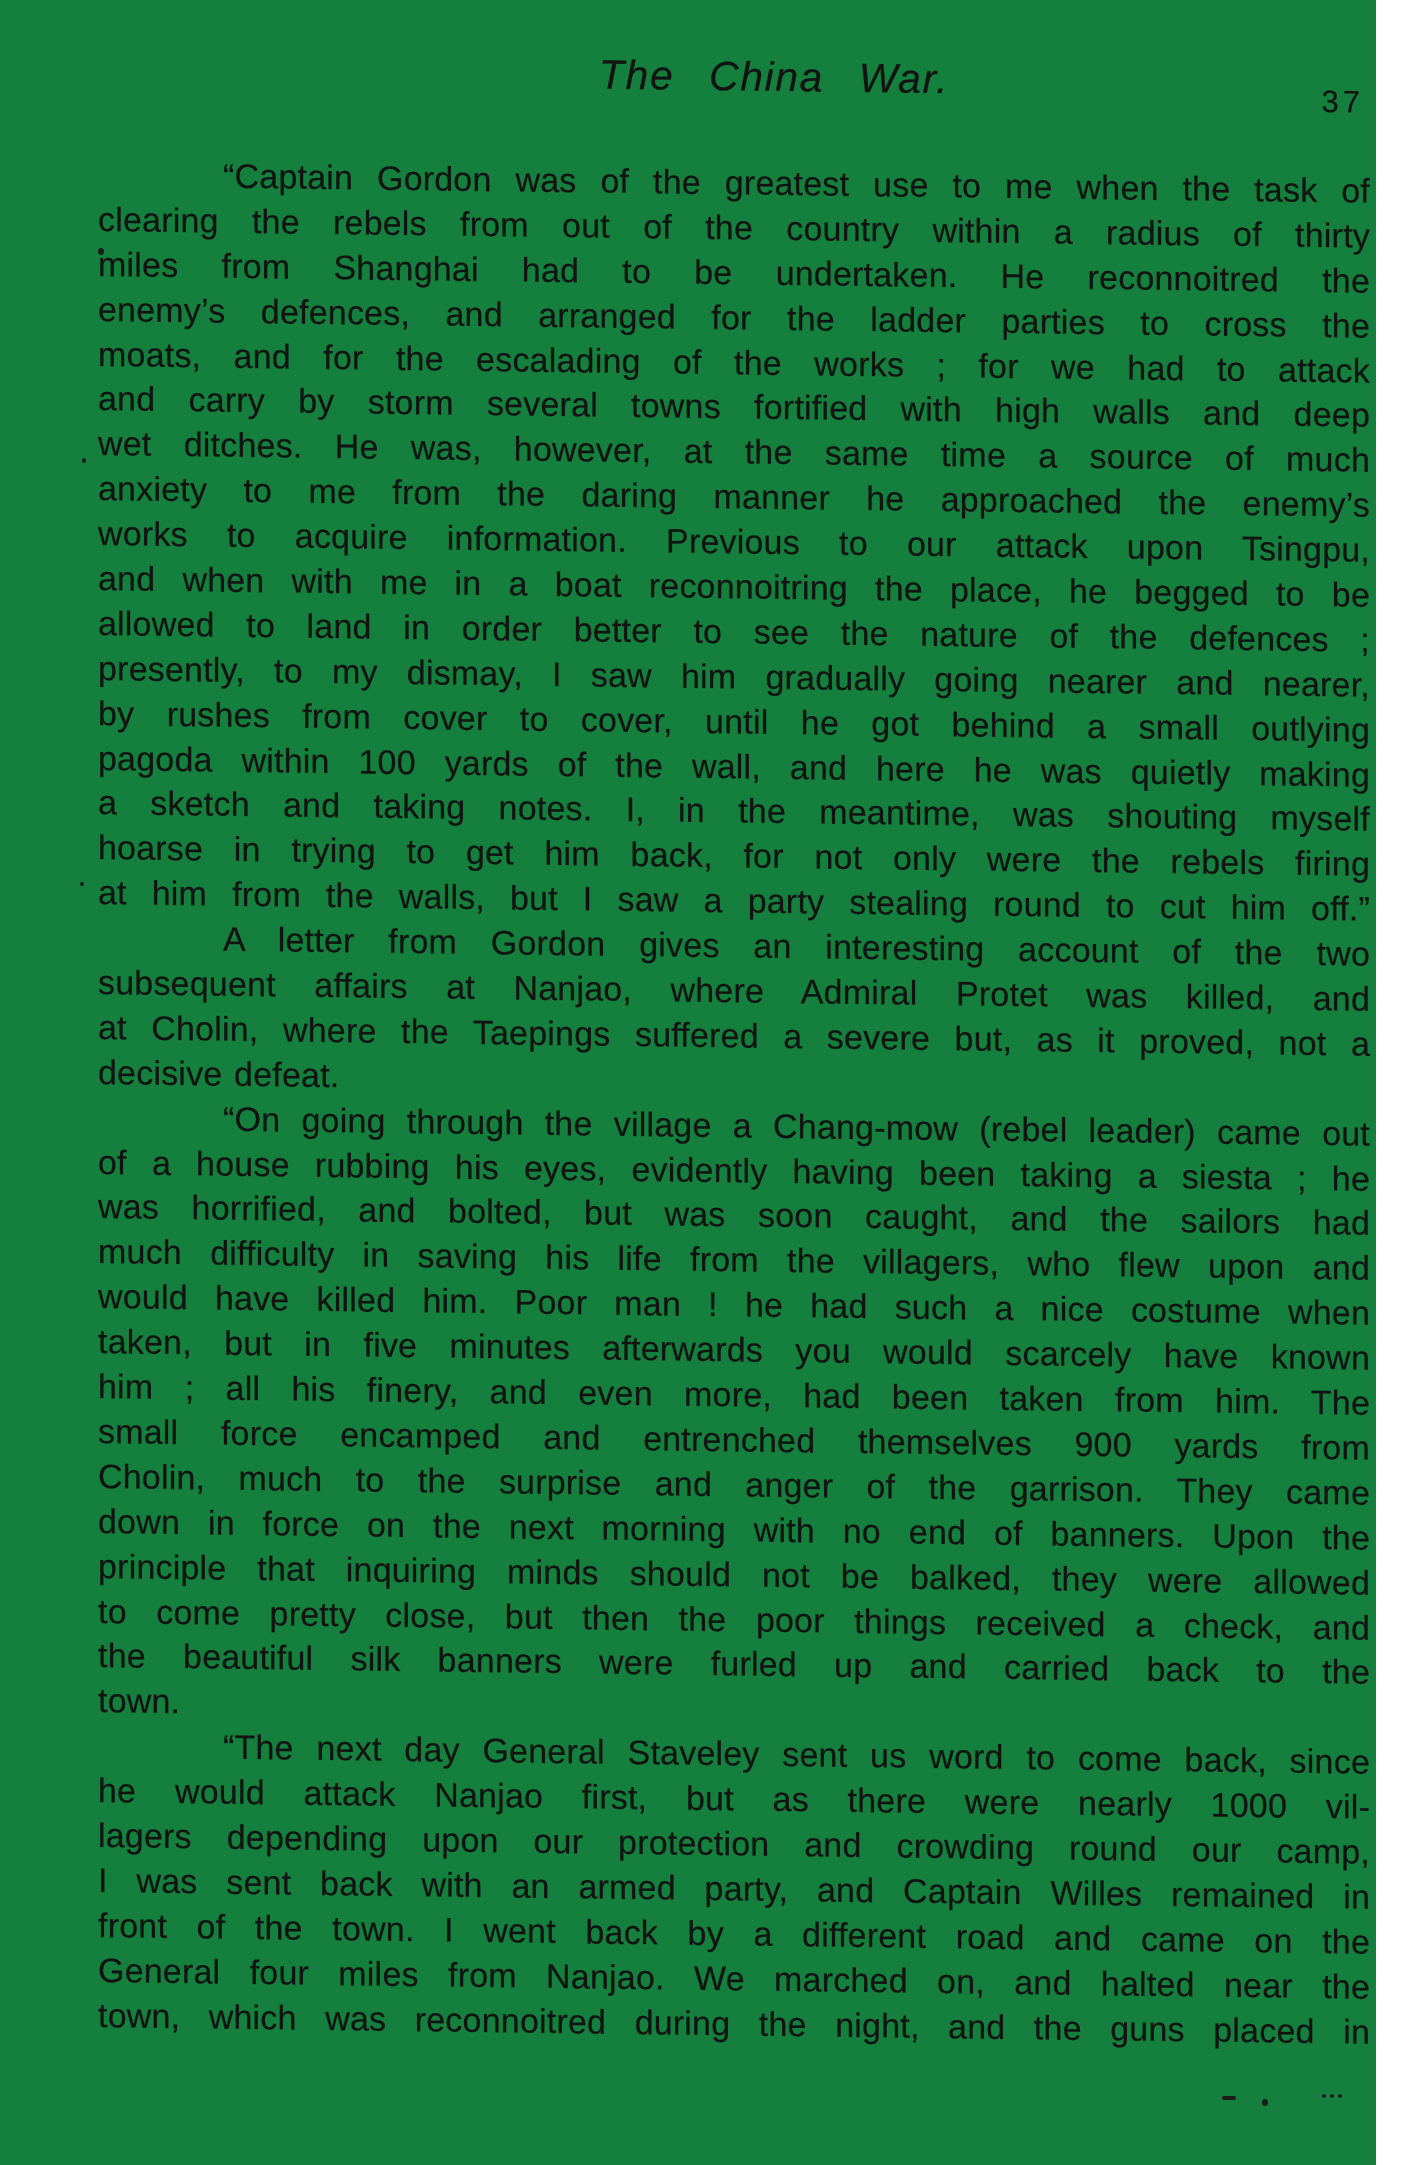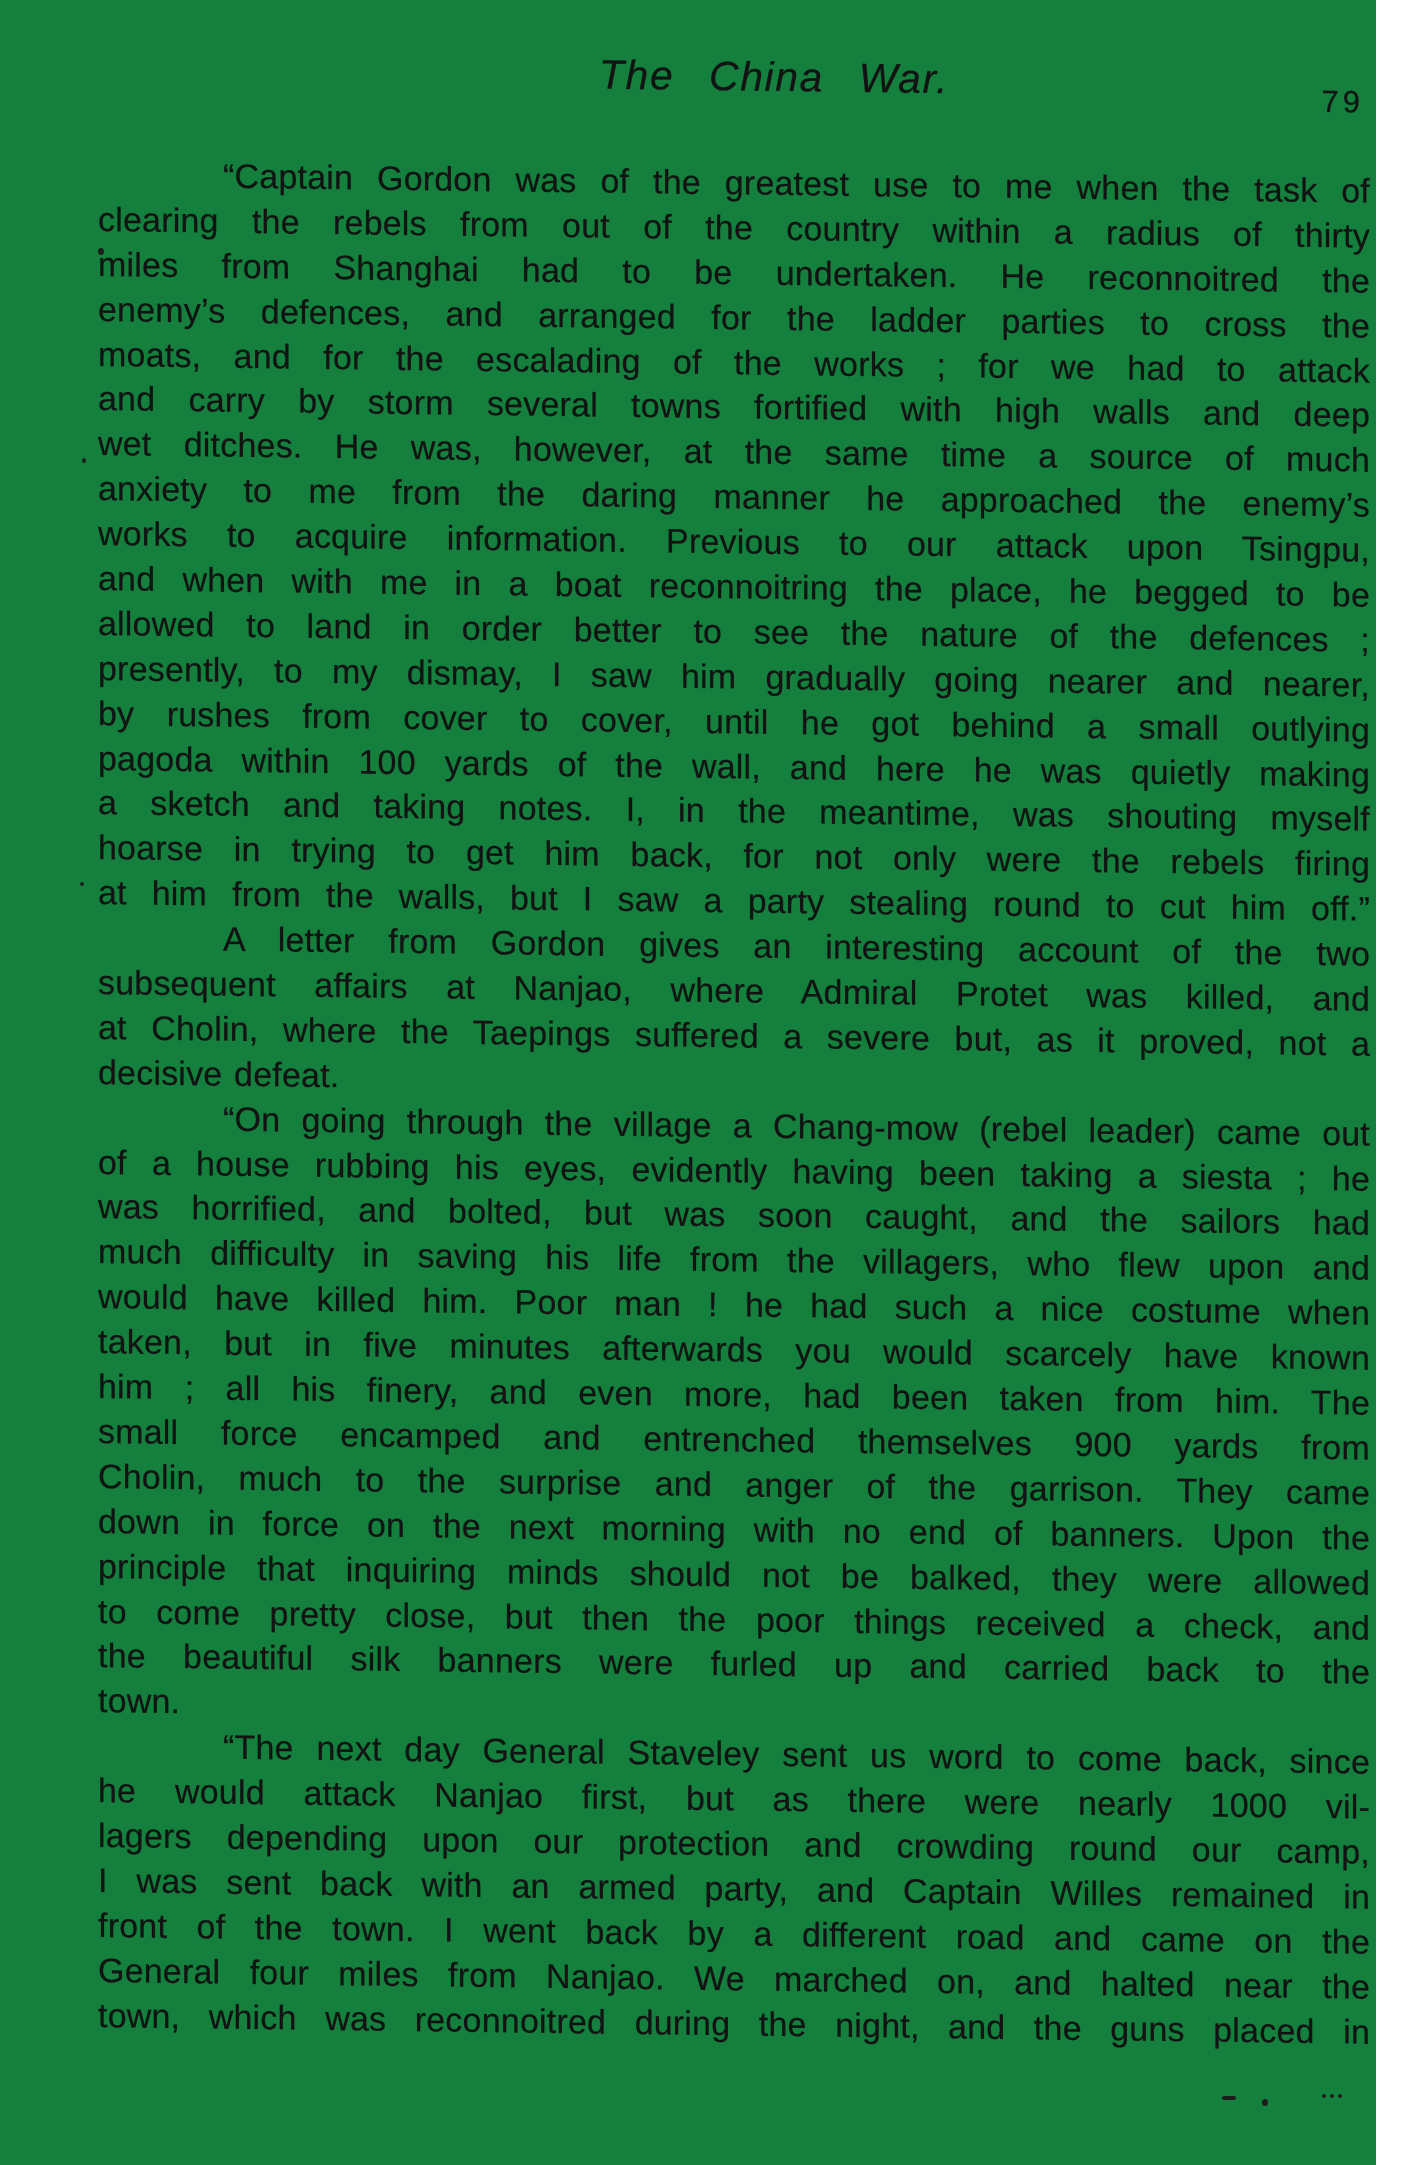--- a/index.html
+++ b/index.html
@@ -68,21 +68,21 @@
   }
   .speck.dash { border-radius: 2px; }
 </style>
 </head>
 <body>
 
 <div class="page">
   <div class="content">
     <div class="header">
       <div class="title">The China War.</div>
-      <div class="pagenum">79</div>
+      <div class="pagenum">37</div>
     </div>
     <div class="body">
         <div class="paragraph">
           <div class="line indent">“Captain Gordon was of the greatest use to me when the task of</div>
           <div class="line">clearing the rebels from out of the country within a radius of thirty</div>
           <div class="line">miles from Shanghai had to be undertaken.  He reconnoitred the</div>
           <div class="line">enemy’s defences, and arranged for the ladder parties to cross the</div>
           <div class="line">moats, and for the escalading of the works ; for we had to attack</div>
           <div class="line">and carry by storm several towns fortified with high walls and deep</div>
           <div class="line">wet ditches.  He was, however, at the same time a source of much</div>

